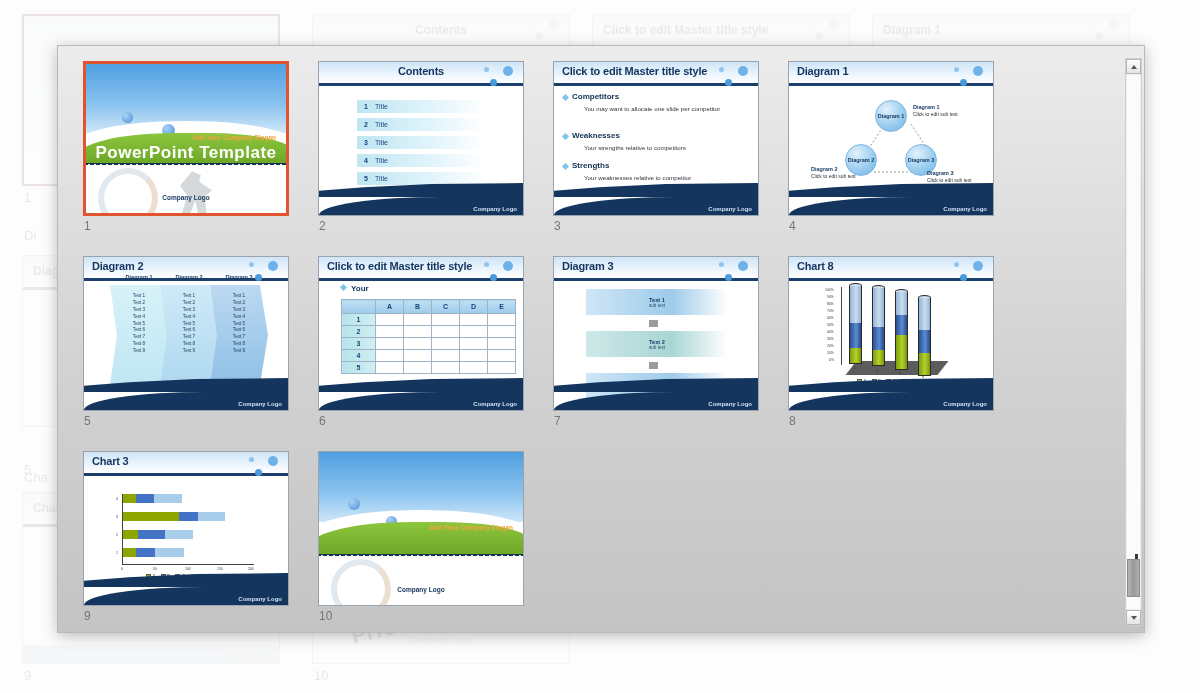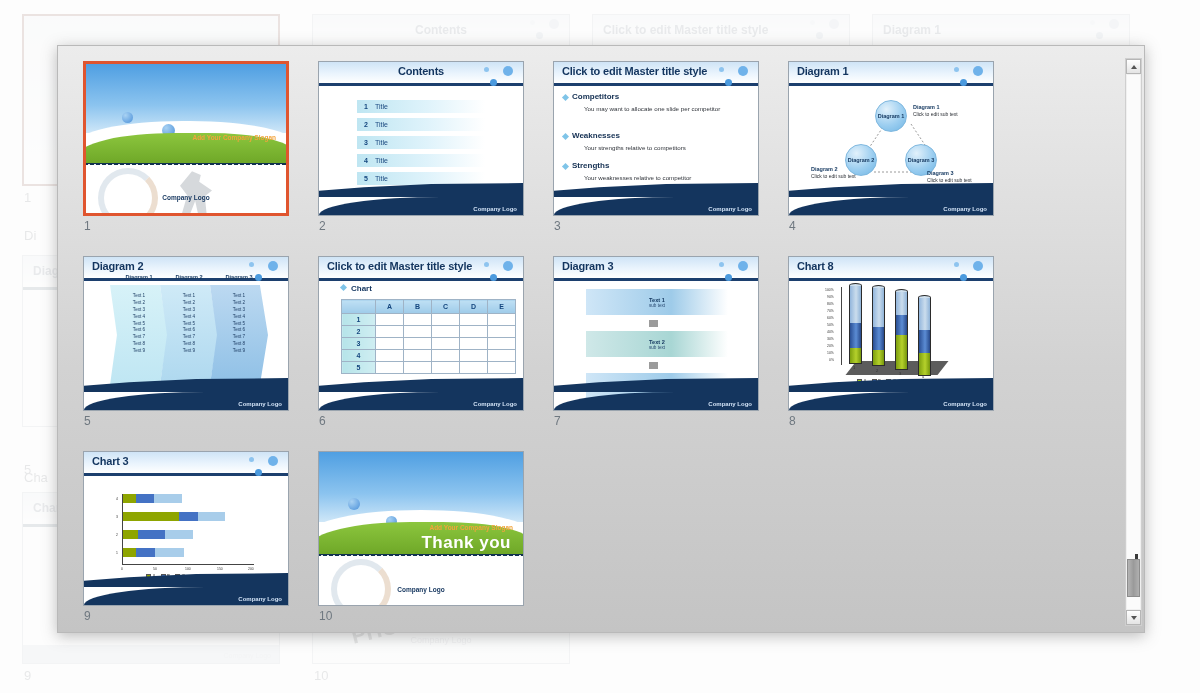--- a/index.html
+++ b/index.html
@@ -281,20 +281,21 @@
     <div id="dialog-inner">
 
       <div class="slide-cell" style="left:25px;top:15px;">
         <div class="slide selected">
           <div class="art-sky"></div>
           <div class="art-white"></div>
           <div class="art-bub" style="left:18%;top:32%;width:11px;height:11px;"></div>
           <div class="art-bub" style="left:38%;top:40%;width:13px;height:13px;"></div>
           <div class="art-green"></div>
           <div class="slogan">Add Your Company Slogan</div>
+          <div class="bigtitle">PowerPoint Template</div>
           <div class="art-bottom"></div>
           <div class="art-rings"></div>
           <div style="position:absolute;left:45%;top:72%;width:40px;height:48px;background:rgba(120,130,140,.30);clip-path:polygon(40% 0,62% 8%,58% 22%,90% 40%,72% 52%,78% 100%,58% 100%,48% 62%,30% 100%,12% 96%,28% 50%,10% 30%);"></div>
           <div class="complogo">Company Logo</div>
         </div>
         <div class="slide-number">1</div>
       </div>
 
       <div class="slide-cell" style="left:260px;top:15px;">
         <div class="slide">
@@ -432,21 +433,21 @@
 
       <div class="slide-cell" style="left:260px;top:210px;">
         <div class="slide">
           <div class="hdr"></div>
           <div class="hdr-title">Click to edit Master title style</div>
           <div class="bub b1"></div>
           <div class="bub b2"></div>
           <div class="bub b3"></div>
 
           <div class="chart-lbl">
-            <span class="dia"></span><span>Chart</span>
+            <span class="dia"></span><span>Your</span>
           </div>
 
           <table class="tbl">
             <tbody>
                 <tr>
               <th class="corner"></th>
               <th>A</th>
               <th>B</th>
               <th>C</th>
               <th>D</th>
@@ -660,21 +661,20 @@
       </div>
 
       <div class="slide-cell" style="left:260px;top:405px;">
         <div class="slide">
           <div class="art-sky"></div>
           <div class="art-white"></div>
           <div class="art-bub" style="left:14%;top:30%;width:12px;height:12px;"></div>
           <div class="art-bub" style="left:33%;top:42%;width:11px;height:11px;"></div>
           <div class="art-green"></div>
           <div class="slogan">Add Your Company Slogan</div>
-          <div class="bigtitle right">Thank you</div>
           <div class="art-bottom"></div>
           <div class="art-rings"></div>
           <div class="complogo">Company Logo</div>
         </div>
         <div class="slide-number">10</div>
       </div>
 
       <div id="scrollbar">
         <div class="sb-btn sb-up">
           <span class="sb-arrow up"></span>

